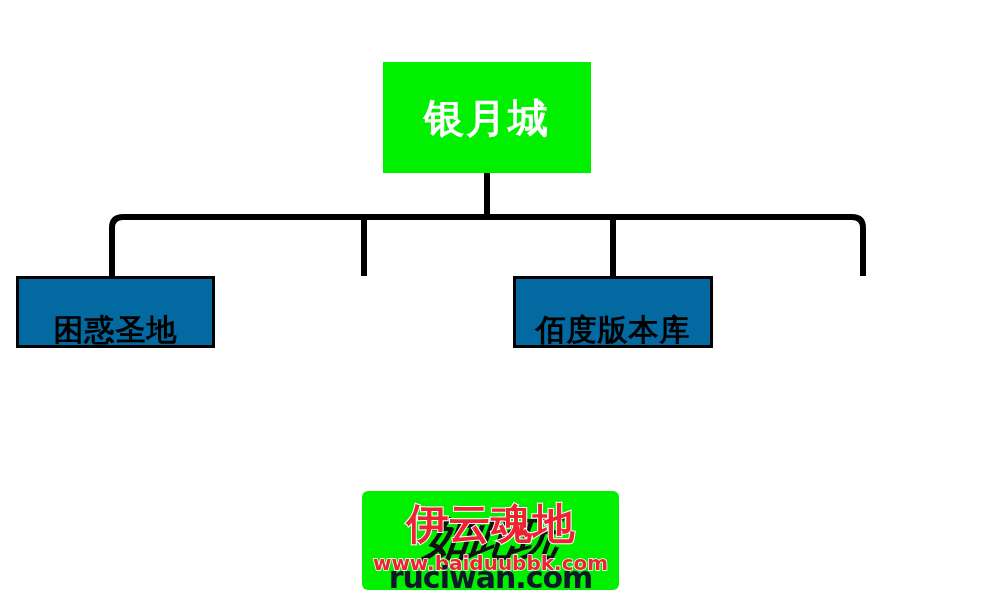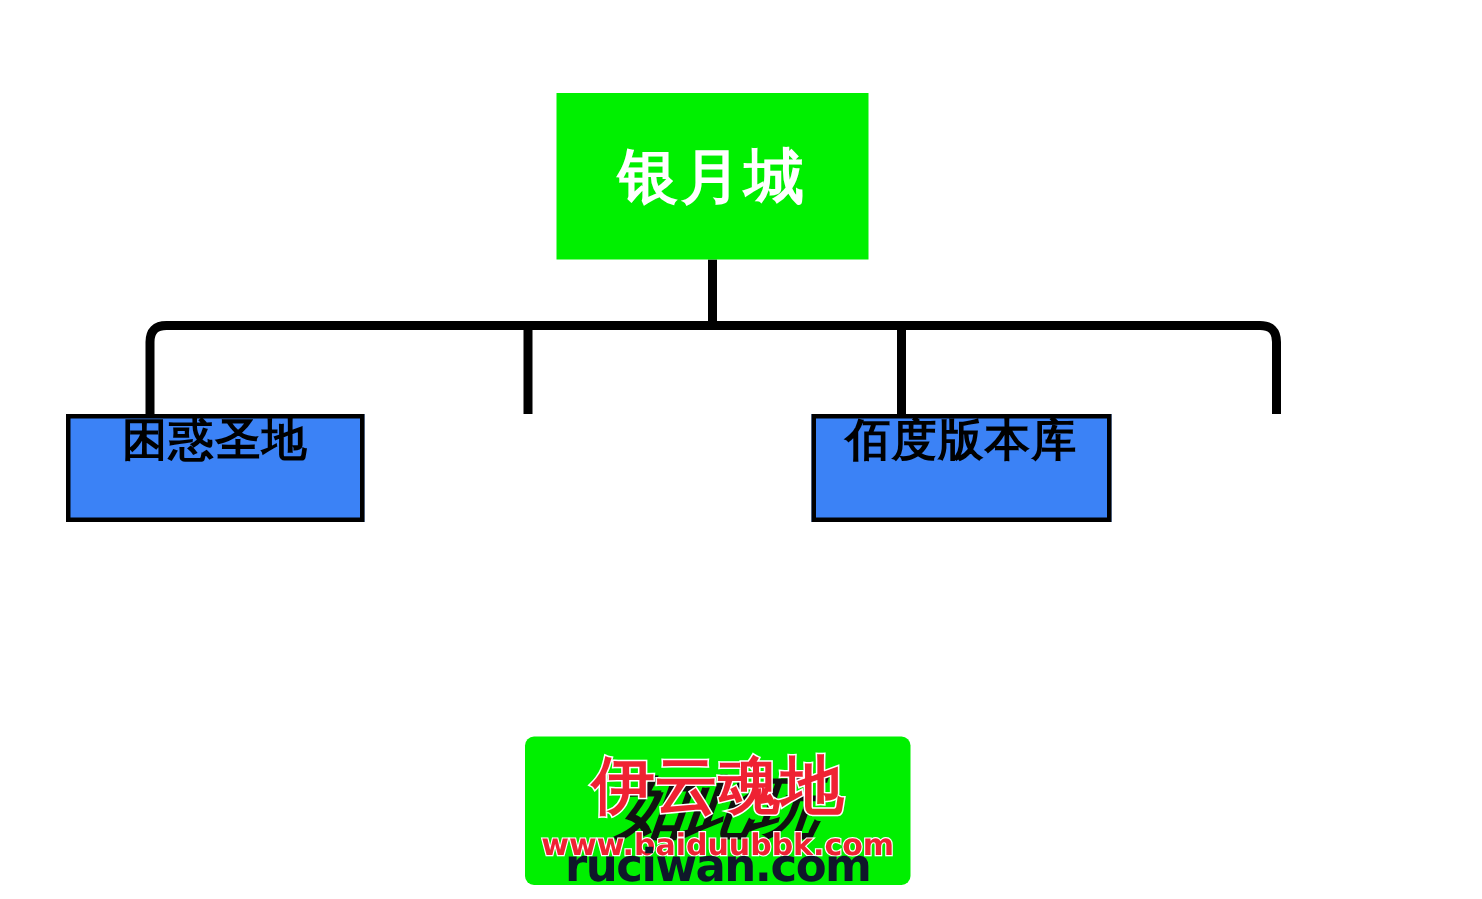--- a/index.html
+++ b/index.html
@@ -10,21 +10,21 @@
   body {
     width: 988px;
     height: 599px;
     position: relative;
     overflow: hidden;
     font-family: "DejaVu Sans", "Liberation Sans", sans-serif;
   }
 
   #diagram {
     position: absolute;
-    left: 0; top: 0;
+    left: 12px; top: 0;
     width: 912px;
     height: 599px;
   }
 
   
   .connectors {
     position: absolute;
     left: 0; top: 0;
     width: 988px;
     height: 599px;
@@ -52,27 +52,26 @@
     line-height: 1;
     font-family: "DejaVu Sans", "Liberation Sans", sans-serif;
     white-space: nowrap;
   }
 
   
   .child-node {
     position: absolute;
     top: 276px;
     height: 72px;
-    background: #3b82f6;
+    background: #0369a1;
     border: 3px solid #000000;
     box-sizing: border-box;
     display: flex;
-    align-items: flex-start;
+    align-items: flex-end;
     justify-content: center;
-    margin-left: 40px;
   }
   .child-label {
     color: #000000;
     font-size: 30px;
     font-weight: bold;
     line-height: 1;
     letter-spacing: 1px;
     white-space: nowrap;
     font-family: "DejaVu Sans", "Liberation Sans", sans-serif;
   }

